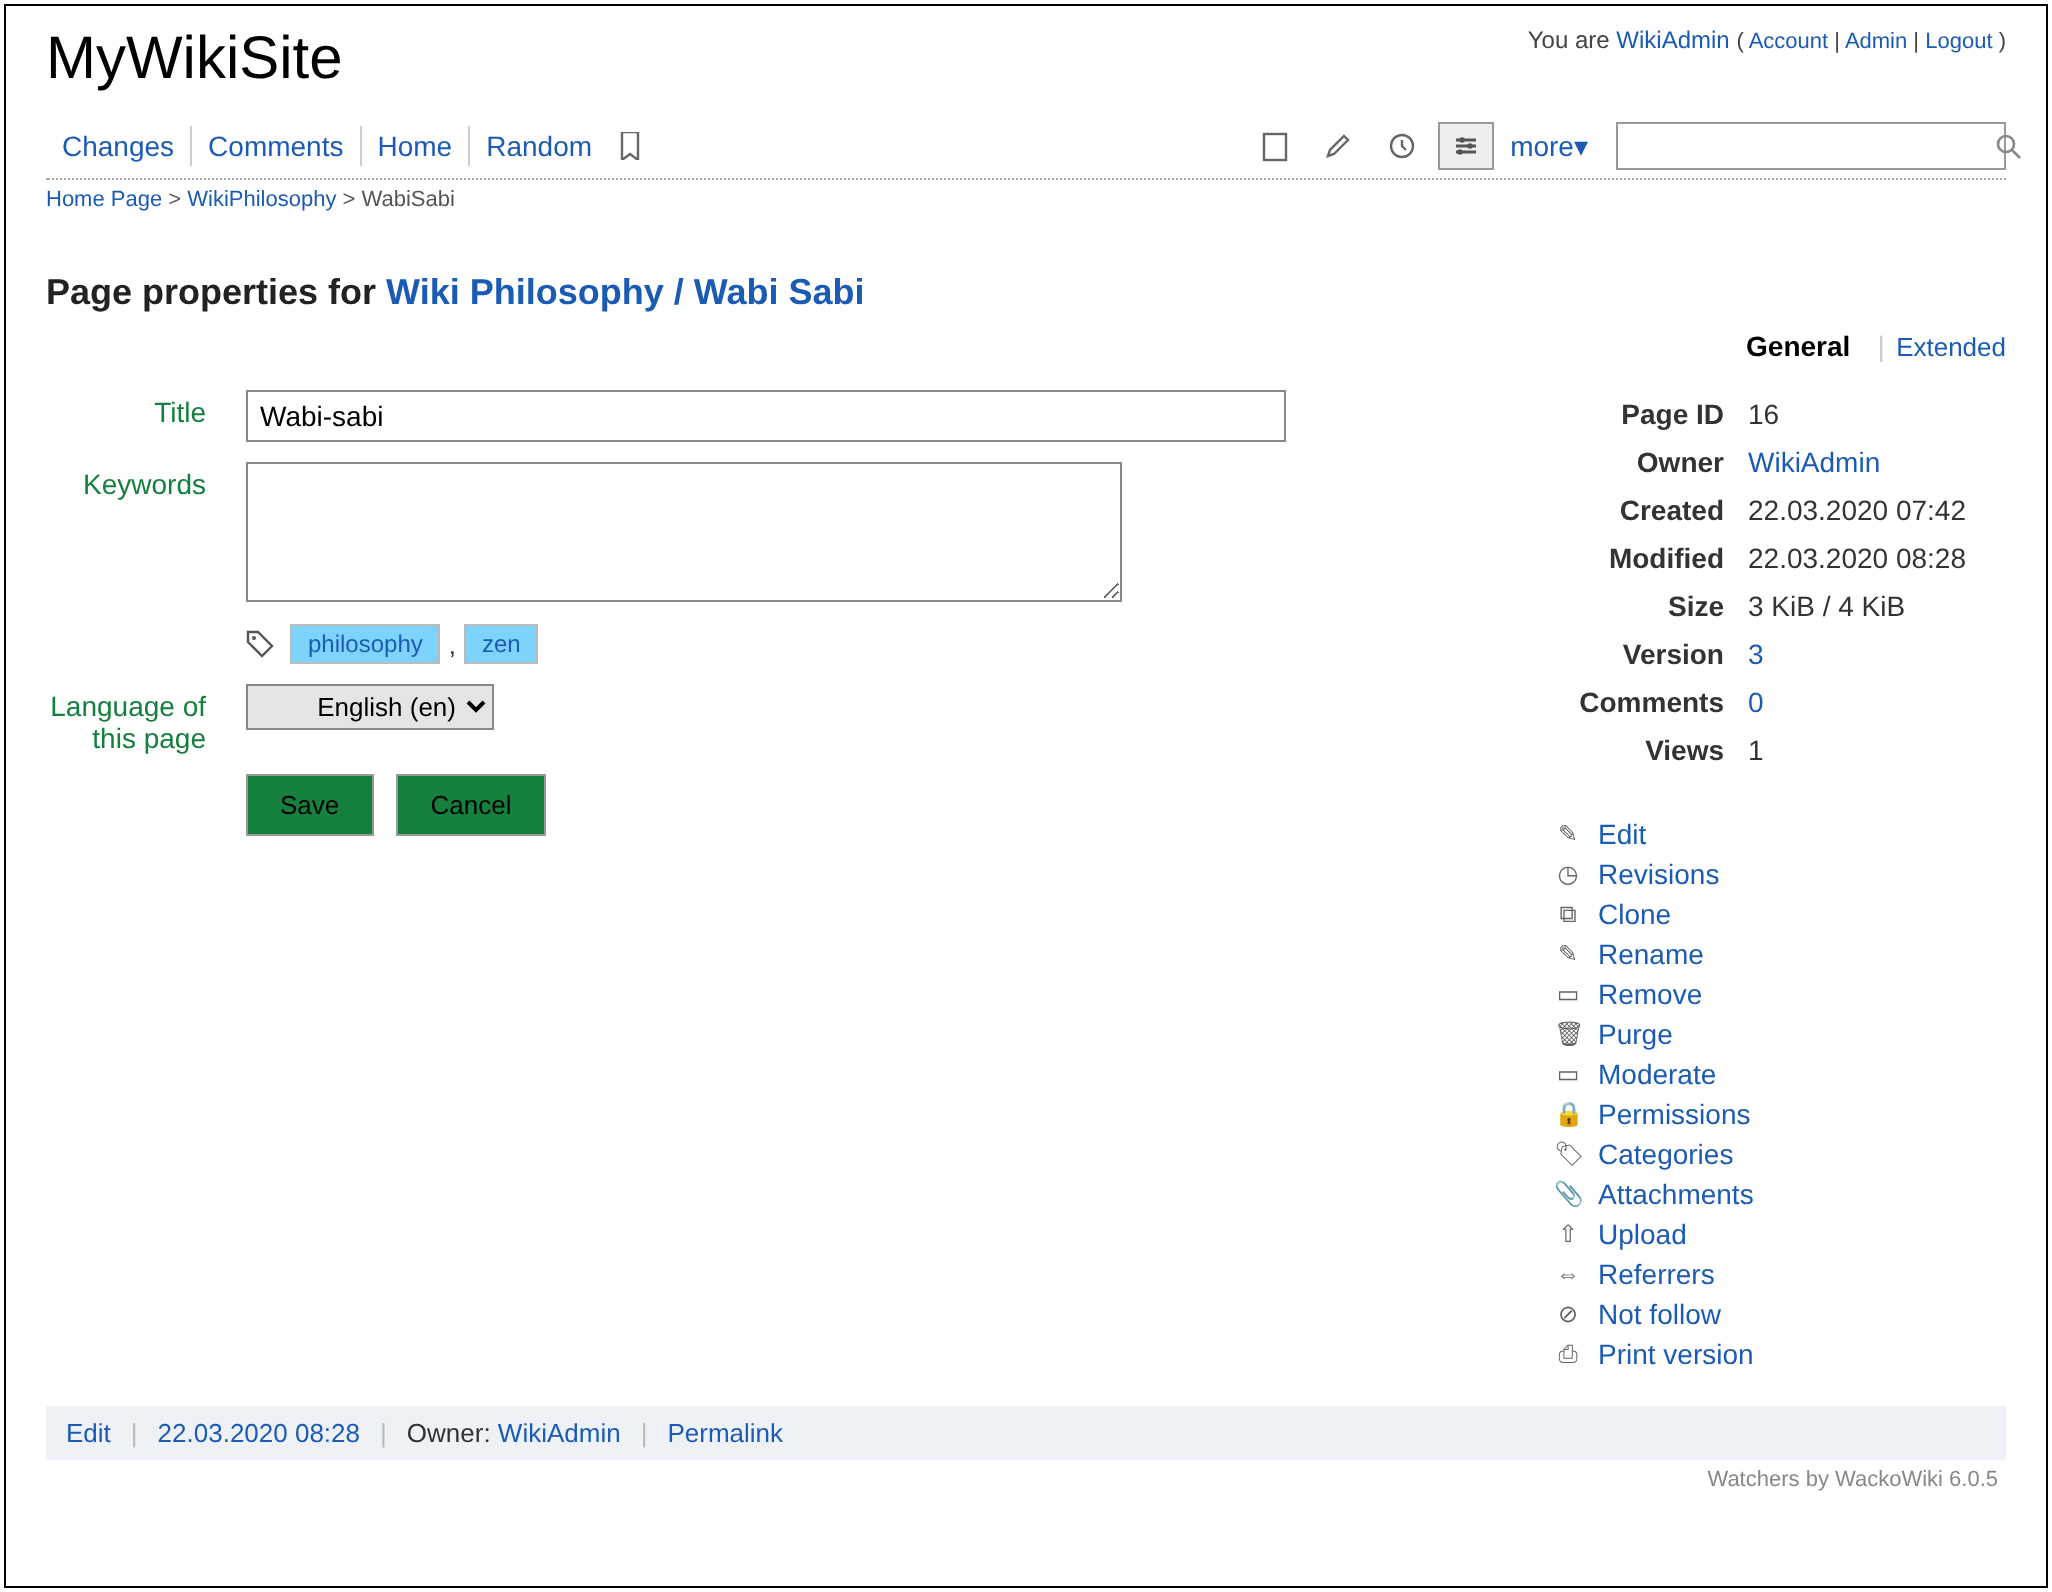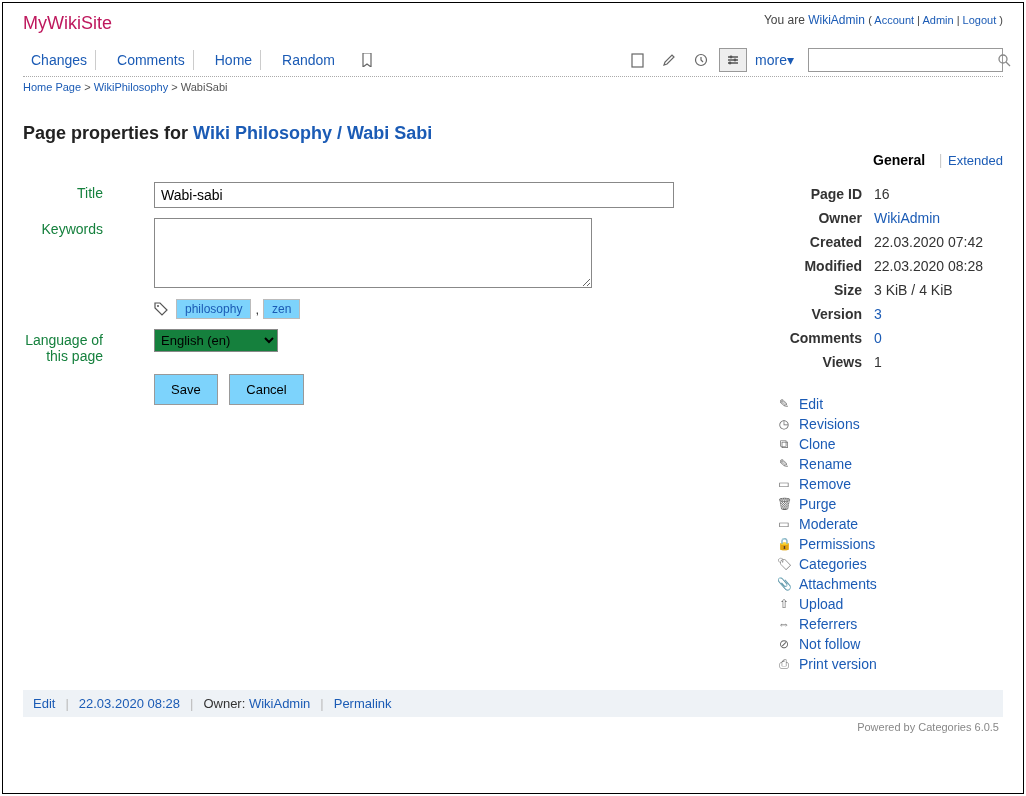--- a/index.html
+++ b/index.html
@@ -1,26 +1,26 @@
 <!DOCTYPE html>
 <html><head>
 <meta charset="utf-8">
 <style>
 * { box-sizing: border-box; margin: 0; padding: 0; }
 body { font-family: Arial, Helvetica, sans-serif; font-size: 13px; color: #333; background: #fff; width: 1026px; }
 .container { border: 1px solid #000; padding: 0 20px 10px 20px; margin: 2px; min-height: 792px; position: relative; }
 a { color: #1b5bb5; text-decoration: none; }
 
 .header-top { display: flex; justify-content: space-between; align-items: flex-start; padding-top: 10px; }
-.site-title { font-size: 18px; font-weight: normal; color: #be185d; }
+.site-title { font-size: 30px; font-weight: normal; color: #000000; }
 .user-area { font-size: 12px; color: #444; }
 .user-area .small { font-size: 11px; }
 
 .nav-row { display: flex; justify-content: space-between; align-items: center; margin-top: 14px; border-bottom: 1px dotted #aaa; padding-bottom: 4px; }
-.nav-left { display: flex; align-items: center; gap: 13px; }
+.nav-left { display: flex; align-items: center; gap: 0; }
 .nav-left a { padding: 2px 8px; border-right: 1px solid #ccc; font-size: 14px; }
 .nav-left a:last-of-type { border-right: none; }
 .nav-left .nlicon { padding: 0 6px; color: #666; }
 
 .nav-right { display: flex; align-items: center; gap: 4px; }
 .icon-btn { width: 28px; height: 24px; display: flex; align-items: center; justify-content: center; border: 1px solid transparent; cursor: pointer; color: #555; }
 .icon-btn.active { border: 1px solid #999; background: #eee; }
 .more { color: #1b5bb5; font-size: 14px; padding: 0 4px; cursor: pointer; }
 .search-box { border: 1px solid #999; width: 195px; height: 24px; display: flex; align-items: center; margin-left: 6px; }
 .search-box input { border: none; outline: none; flex: 1; padding: 2px 6px; font-size: 13px; }
@@ -33,28 +33,28 @@
 
 .tabs-right { text-align: right; margin-top: 6px; padding-bottom: 4px; }
 .tabs-right span { padding: 4px 8px; font-size: 14px; }
 .tabs-right .active-tab { font-weight: bold; color: #000; }
 .tabs-right .divider { color: #ccc; padding: 0 2px; }
 
 .main-flex { display: flex; gap: 20px; margin-top: 10px; }
 .form-area { flex: 1; }
 .form-row { display: flex; margin-bottom: 10px; align-items: flex-start; }
 .form-label { width: 100px; text-align: right; padding-right: 20px; font-size: 14px; color: #15803d; padding-top: 3px; }
-.form-field { flex: 1; margin-left: 31px; }
+.form-field { flex: 1; }
 .form-field input[type=text] { width: 520px; padding: 4px 6px; border: 1px solid #888; font-size: 14px; }
 .form-field textarea { width: 438px; height: 70px; padding: 4px 6px; border: 1px solid #888; font-size: 13px; resize: both; }
-.form-field select { width: 124px; padding: 2px; border: 1px solid #888; font-size: 13px; background: #15803d; }
+.form-field select { width: 124px; padding: 2px; border: 1px solid #888; font-size: 13px; background: #e5e5e5; text-align: right; }
 .tag-row { margin-top: 8px; display: flex; align-items: center; gap: 4px; }
 .tag-icon { color: #555; margin-right: 4px; }
 .tag-chip { border: 1px solid #bbb; padding: 2px 8px; font-size: 12px; color: #1b5bb5; background: #7dd3fc; }
-.btn { padding: 7px 16px; border: 1px solid #999; background: #7dd3fc; font-size: 13px; cursor: pointer; margin-right: 8px; }
+.btn { padding: 7px 16px; border: 1px solid #999; background: #15803d; font-size: 13px; cursor: pointer; margin-right: 8px; }
 
 .side-area { width: 230px; }
 .meta-table { width: 100%; border-collapse: collapse; font-size: 14px; }
 .meta-table td { padding: 4px 6px; }
 .meta-table td:first-child { text-align: right; font-weight: bold; color: #333; width: 95px; }
 
 .action-list { list-style: none; margin-top: 20px; }
 .action-list li { padding: 2px 0 2px 26px; font-size: 14px; position: relative; }
 .action-list li .aicon { position: absolute; left: 4px; top: 3px; width: 14px; text-align: center; color: #666; font-size: 12px; }
 
@@ -248,15 +248,15 @@
 
   <div class="footer">
     <a href="#">Edit</a>
     <span class="sep">|</span>
     <a href="#">22.03.2020 08:28</a>
     <span class="sep">|</span>
     <span><span>Owner: </span><a href="#">WikiAdmin</a></span>
     <span class="sep">|</span>
     <a href="#">Permalink</a>
   </div>
-  <div class="powered">Powered by Categories 6.0.5</div>
+  <div class="powered">Watchers by WackoWiki 6.0.5</div>
 
 </div>
 
 </body></html>

